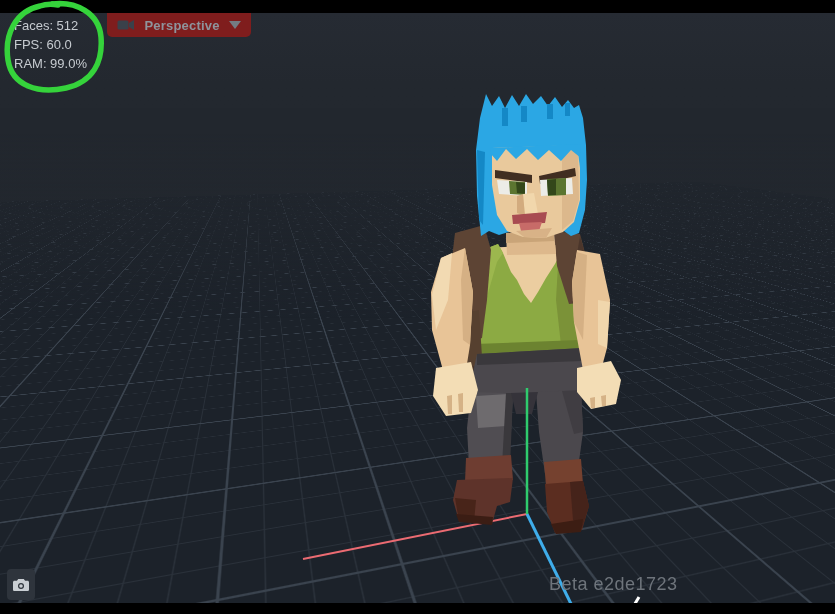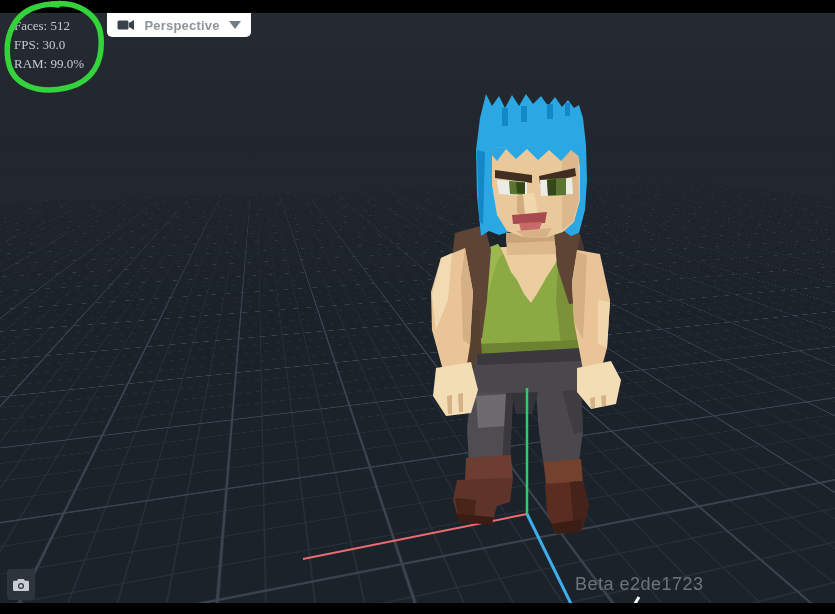--- a/index.html
+++ b/index.html
@@ -27,36 +27,36 @@
     position:absolute;left:0;top:95px;width:835px;height:210px;
     background:linear-gradient(#22272e 0%, #22272e 12%, rgba(34,39,46,0.0) 100%);
   }
   .scene{position:absolute;left:0;top:0;}
   
   .bar-top{position:absolute;left:0;top:0;width:835px;height:13px;background:#000;}
   .bar-bottom{position:absolute;left:0;top:603px;width:835px;height:11px;background:#000;}
   
   .persp-btn{
     position:absolute;left:107px;top:13px;width:144px;height:24px;
-    background:#ffffff;border:none;border-radius:0 0 5px 5px;
+    background:#7f1d1d;border:none;border-radius:0 0 5px 5px;
     display:flex;align-items:center;gap:8px;padding:0 10px;cursor:pointer;
   }
   .persp-label{color:#8e949c;font-size:13px;font-weight:bold;letter-spacing:.2px;flex:1;text-align:center;}
   .caret{width:0;height:0;border-left:6px solid transparent;border-right:6px solid transparent;border-top:8px solid #747b83;}
   
-  .stats{position:absolute;left:14px;top:16px;color:#c6cbd0;font-size:13px;line-height:19px;font-family:Liberation Serif, serif;}
+  .stats{position:absolute;left:14px;top:16px;color:#c6cbd0;font-size:13px;line-height:19px;}
   .green-circle{position:absolute;left:0;top:0;pointer-events:none;}
   
   .shot-btn{
     position:absolute;left:7px;top:569px;width:28px;height:31px;
     background:#2e343c;border:none;border-radius:4px;
     display:flex;align-items:center;justify-content:center;cursor:pointer;
   }
   
-  .watermark{position:absolute;left:575px;top:574px;color:#6e747b;font-size:18px;letter-spacing:.5px;}
+  .watermark{position:absolute;left:549px;top:574px;color:#6e747b;font-size:18px;letter-spacing:.5px;}
 </style>
 </head>
 <body>
 
 <div class="stage">
 
   <div class="canvas">
     <div class="floor"></div>
     <div class="horizon-fade"></div>
   </div>
@@ -158,21 +158,21 @@
     <svg width="18" height="14" viewBox="0 0 18 14">
       <rect x="0.5" y="2.5" width="11" height="9" rx="1.5" fill="#3a414a"></rect>
       <polygon points="12,5 17,2 17,12 12,9" fill="#3a414a"></polygon>
     </svg>
     <span class="persp-label">Perspective</span>
     <span class="caret"></span>
   </button>
 
   <div class="stats">
     <div>Faces: 512</div>
-    <div>FPS: 30.0</div>
+    <div>FPS: 60.0</div>
     <div>RAM: 99.0%</div>
   </div>
 
   <svg class="green-circle" width="120" height="104" viewBox="0 0 120 104">
     <path d="M 52,4 C 76,1 99,13 101,37 C 103,62 93,82 66,88 C 38,94 12,86 8,60 C 4,34 16,11 40,6 C 46,4 52,4 58,5" fill="none" stroke-width="5.5" stroke-linecap="round" stroke="#35d33b"></path>
   </svg>
 
   <button class="shot-btn">
     <svg width="17" height="14" viewBox="0 0 17 14">
       <path d="M5.5,0.5 L11.5,0.5 L12.8,2.5 L15.5,2.5 C16.3,2.5 17,3.2 17,4 L17,12 C17,12.8 16.3,13.5 15.5,13.5 L1.5,13.5 C0.7,13.5 0,12.8 0,12 L0,4 C0,3.2 0.7,2.5 1.5,2.5 L4.2,2.5 Z" fill="#c9ced3"></path>

